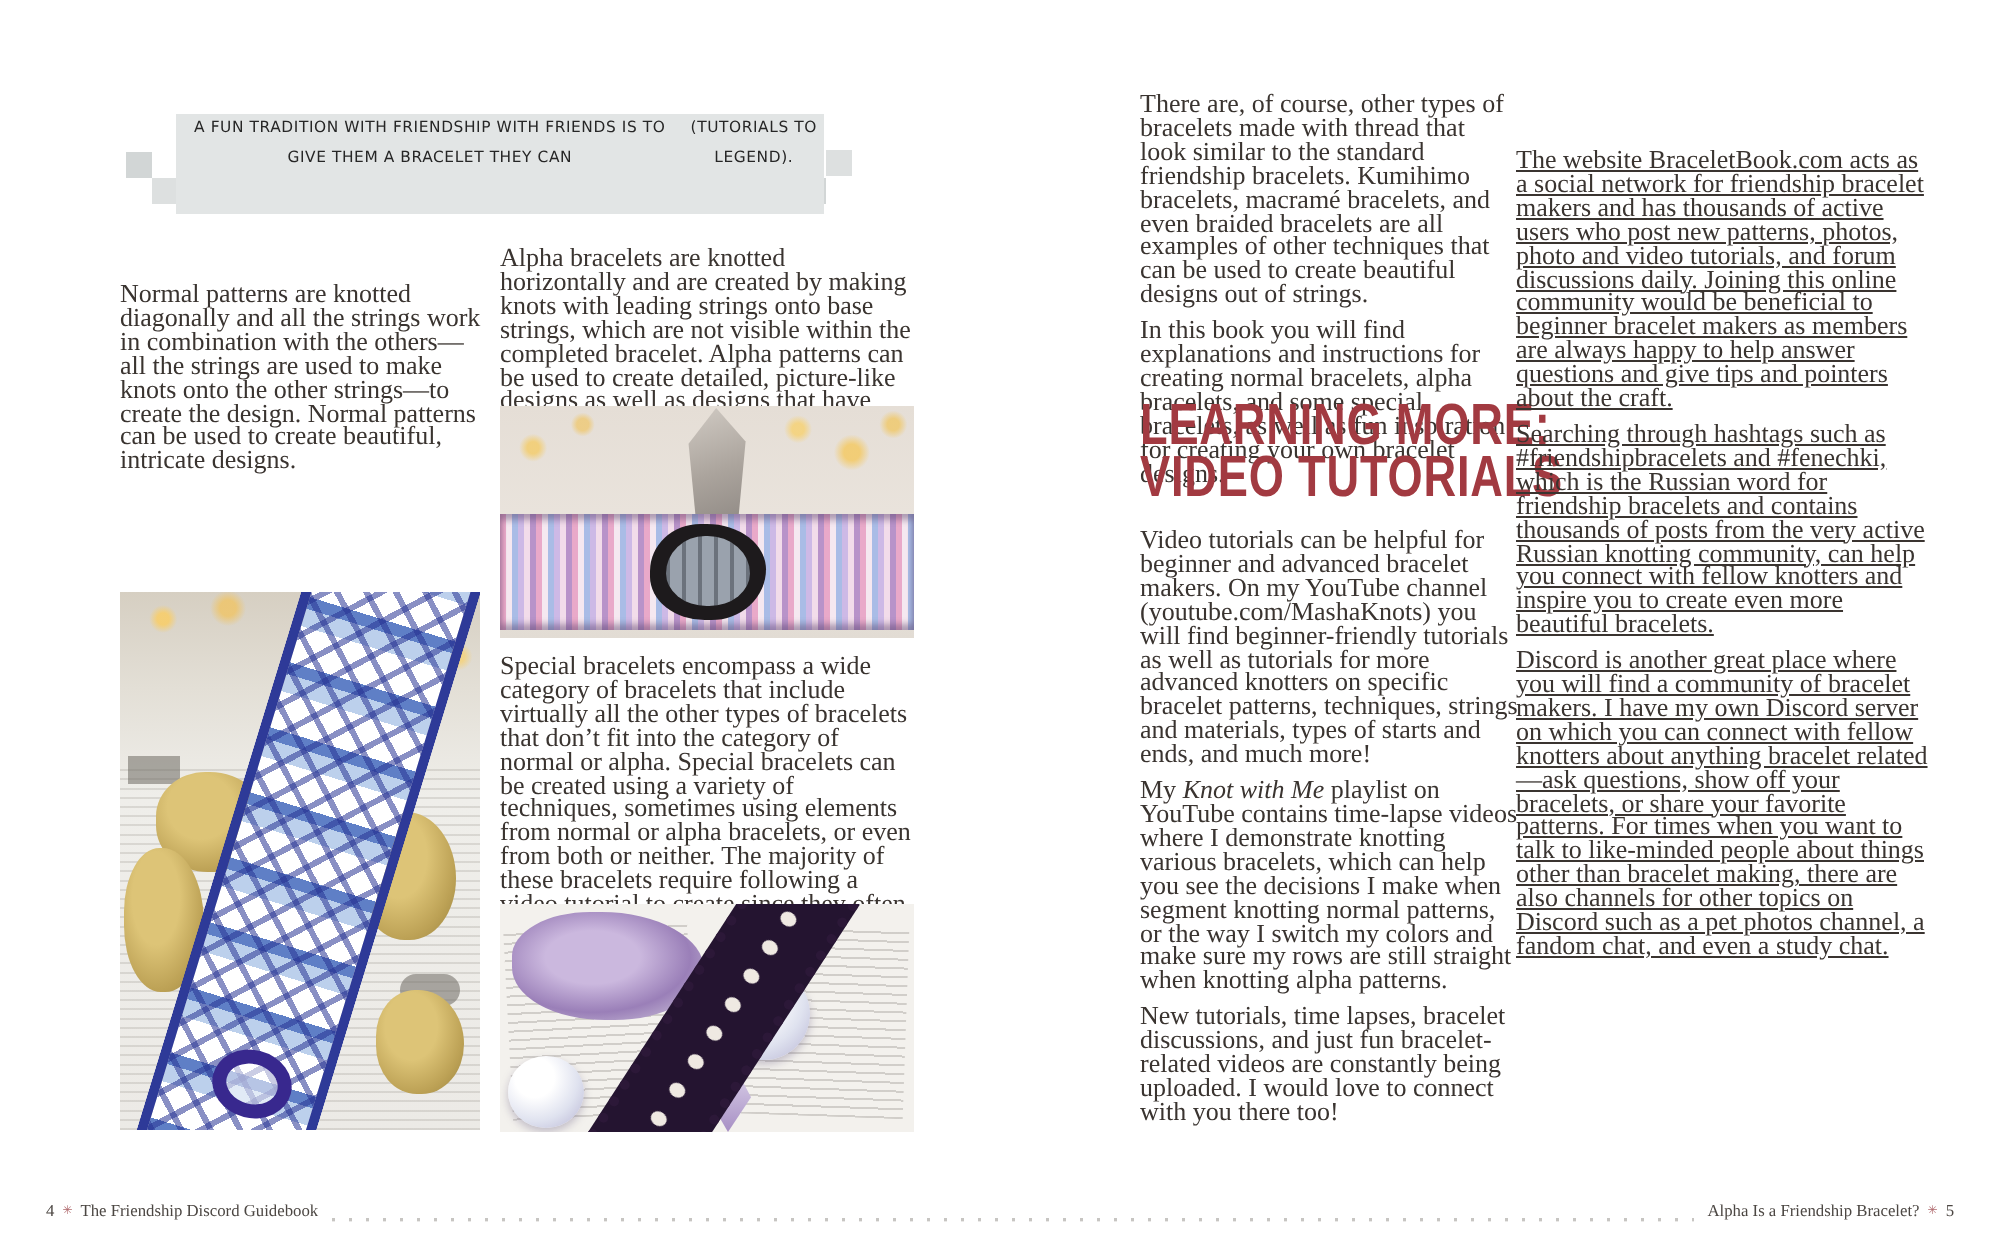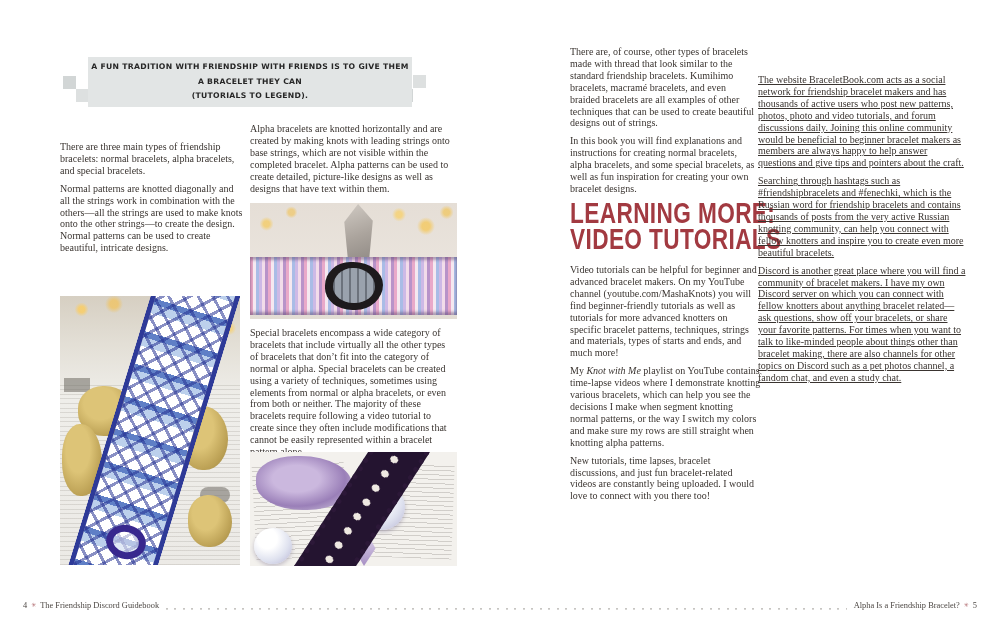--- a/index.html
+++ b/index.html
@@ -2,33 +2,33 @@
 <html><head>
 <meta charset="utf-8">
 <style>
   html,body{margin:0;padding:0;}
   body{
     width:1000px;height:625px;position:relative;overflow:hidden;
     background:#ffffff;color:#3a3430;
     font-family:"Liberation Serif",serif;
   }
   .abs{position:absolute;}
-  p{margin:0 0 6px 0;font-size:10px;line-height:11.9px;}
+  p{margin:0 0 6px 0;font-size:13px;line-height:11.9px;}
   .red-head{font-family:"Liberation Sans",sans-serif;font-weight:700;color:#a23a41;}
   .head-line{display:block;transform:scaleX(0.78);transform-origin:left center;white-space:nowrap;
     font-size:29px;line-height:25px;letter-spacing:0.5px;}
   .head-line.lg{line-height:26px;}
   .head-line.sp{line-height:30px;}
 
   
   #ribbon-band{left:88px;top:57px;width:324px;height:50px;background:#e2e5e5;}
   .ribbon-sq{width:13px;height:13px;}
-  #ribbon-text{width:100%;height:100%;display:flex;flex-direction:column;justify-content:center;
+  #ribbon-text{width:100%;height:100%;display:flex;justify-content:center;
     text-align:center;font-family:"DejaVu Sans",sans-serif;font-size:7.7px;line-height:14.5px;
-    letter-spacing:0.3px;color:#262626;font-weight:700;}
+    letter-spacing:0.3px;color:#262626;font-weight:400;}
 
   
   .photo{position:absolute;overflow:hidden;}
   #photo1{left:60px;top:296px;width:180px;height:269px;
     background:
       radial-gradient(circle at 12% 5%, rgba(246,206,112,.95) 0 3px, rgba(246,206,112,0) 7px),
       radial-gradient(circle at 30% 3%, rgba(240,196,100,.8) 0 4px, rgba(240,196,100,0) 9px),
       radial-gradient(circle at 55% 7%, rgba(248,214,130,.85) 0 3px, rgba(248,214,130,0) 7px),
       radial-gradient(circle at 78% 4%, rgba(243,203,108,.9) 0 4px, rgba(243,203,108,0) 9px),
       radial-gradient(circle at 94% 12%, rgba(246,210,120,.8) 0 3px, rgba(246,210,120,0) 7px),
@@ -119,21 +119,20 @@
     <div class="abs" id="ribbon-band">
       <div id="ribbon-text">
         <span>A FUN TRADITION WITH FRIENDSHIP WITH FRIENDS IS TO GIVE THEM A BRACELET THEY CAN</span>
         <span>(TUTORIALS TO LEGEND).</span>
       </div>
     </div>
   </div>
 
   <div class="col" id="col-L1">
     <div class="paras">
-      <p>There are three main types of friendship bracelets: normal bracelets, alpha bracelets, and special bracelets.</p>
       <p>Normal patterns are knotted diagonally and all the strings work in combination with the others—all the strings are used to make knots onto the other strings—to create the design. Normal patterns can be used to create beautiful, intricate designs.</p>
     </div>
   </div>
 
   <div class="photo" id="photo1">
     <div class="news-lines"></div>
     <div class="news-dark" style="left:4px;top:82px;width:26px;height:14px;"></div>
     <div class="news-dark" style="right:10px;bottom:62px;width:30px;height:16px;border-radius:8px;"></div>
     <div class="ycrystal" style="left:18px;top:90px;width:56px;height:50px;"></div>
     <div class="ycrystal" style="left:2px;top:128px;width:40px;height:72px;"></div>

